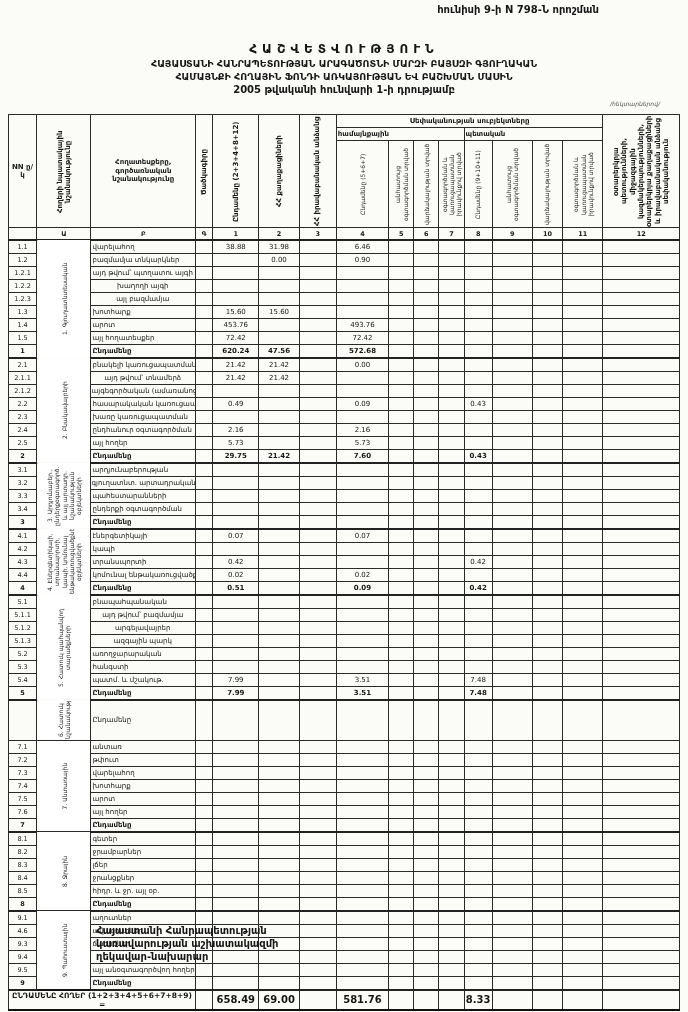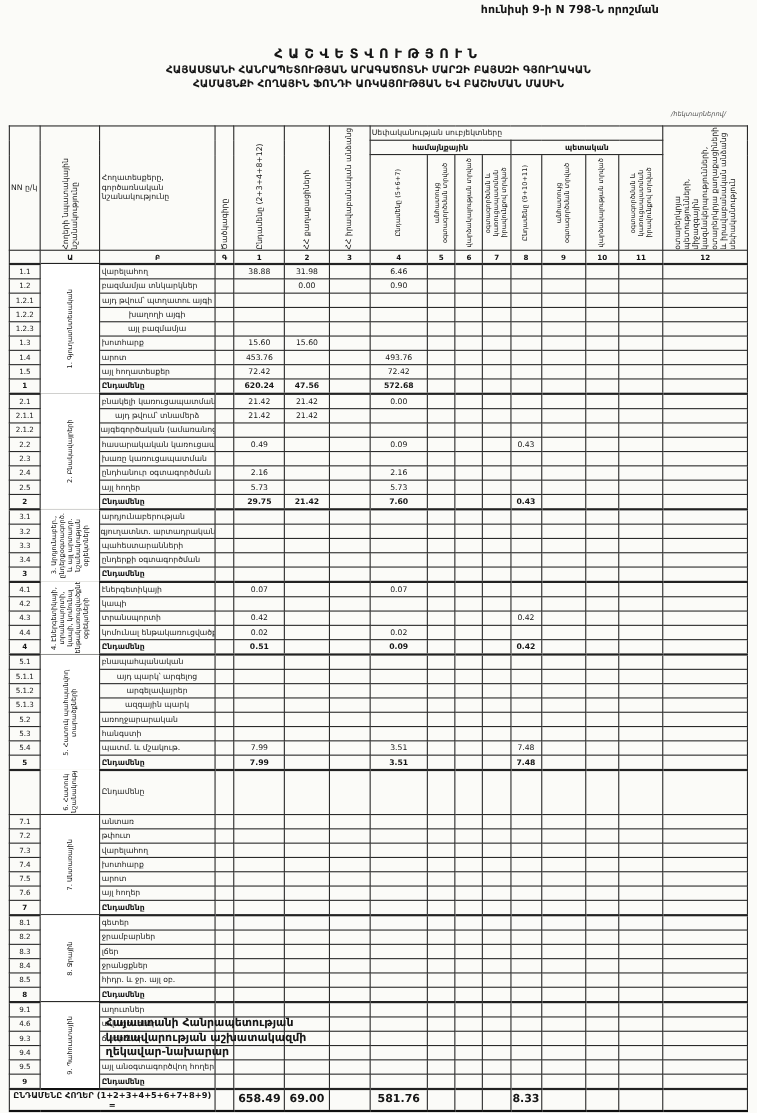--- a/index.html
+++ b/index.html
@@ -25,22 +25,22 @@
     font-size:6px;font-style:italic;color:#555;
   }
   table.land{
     position:absolute;left:8px;top:114px;
     border-collapse:collapse;table-layout:fixed;width:672px;
   }
   table.land th,table.land td{
     border:1px solid #2a2a2a;padding:0 1px;overflow:hidden;
     font-weight:normal;
   }
-  thead tr.band th{height:12px;font-size:7px;font-weight:normal;text-align:left;}
-  thead tr.groups th{height:12px;font-size:7px;font-weight:bold;text-align:center;margin-left:34px;}
+  thead tr.band th{height:12px;font-size:7px;font-weight:bold;text-align:center;}
+  thead tr.groups th{height:12px;font-size:7px;font-weight:bold;text-align:left;margin-left:34px;}
   thead tr.labels th{height:84px;}
   th.vt,td.sec{
     writing-mode:vertical-rl;transform:rotate(180deg);
     font-size:6px;line-height:1.2;text-align:center;vertical-align:middle;
   }
   th.hwrap{font-size:7px;text-align:center;vertical-align:middle;line-height:1.25;}
   th.corner{font-size:7px;text-align:center;vertical-align:middle;}
   tr.numrow td{
     height:11px;font-size:6.5px;text-align:center;font-weight:bold;
     border-bottom:2px solid #222;
@@ -70,20 +70,21 @@
 <body>
 
 <div class="appendix">
   <div>հունիսի 9-ի N 798-Ն որոշման</div>
 </div>
 
 <div class="titleblock">
   <div class="t1">ՀԱՇՎԵՏՎՈՒԹՅՈՒՆ</div>
   <div class="t2">ՀԱՅԱՍՏԱՆԻ ՀԱՆՐԱՊԵՏՈՒԹՅԱՆ ԱՐԱԳԱԾՈՏՆԻ ՄԱՐԶԻ ԲԱՅՍԶԻ ԳՅՈՒՂԱԿԱՆ</div>
   <div class="t3">ՀԱՄԱՅՆՔԻ ՀՈՂԱՅԻՆ ՖՈՆԴԻ ԱՌԿԱՅՈՒԹՅԱՆ ԵՎ ԲԱՇԽՄԱՆ ՄԱՍԻՆ</div>
+  <div class="t4">2005 թվականի հունվարի 1-ի դրությամբ</div>
 </div>
 
 <div class="unitnote">/հեկտարներով/</div>
 
 <table class="land">
   <colgroup>
     <col style="width:28px">
       <col style="width:54px">
       <col style="width:104px">
       <col style="width:17px">
@@ -622,21 +623,21 @@
         <td class="val"></td>
         <td class="val"></td>
         <td class="val"></td>
         <td class="val"></td>
         <td class="val"></td>
         <td class="val"></td>
         <td class="val"></td>
       </tr>
       <tr>
         <td class="num">5.1.1</td>
-        <td class="lbl ind">այդ պարկ՝ արգելոց</td>
+        <td class="lbl ind">այդ թվում՝ բազմամյա</td>
         <td class="code"></td>
         <td class="val"></td>
         <td class="val"></td>
         <td class="val"></td>
         <td class="val"></td>
         <td class="val"></td>
         <td class="val"></td>
         <td class="val"></td>
         <td class="val"></td>
         <td class="val"></td>

